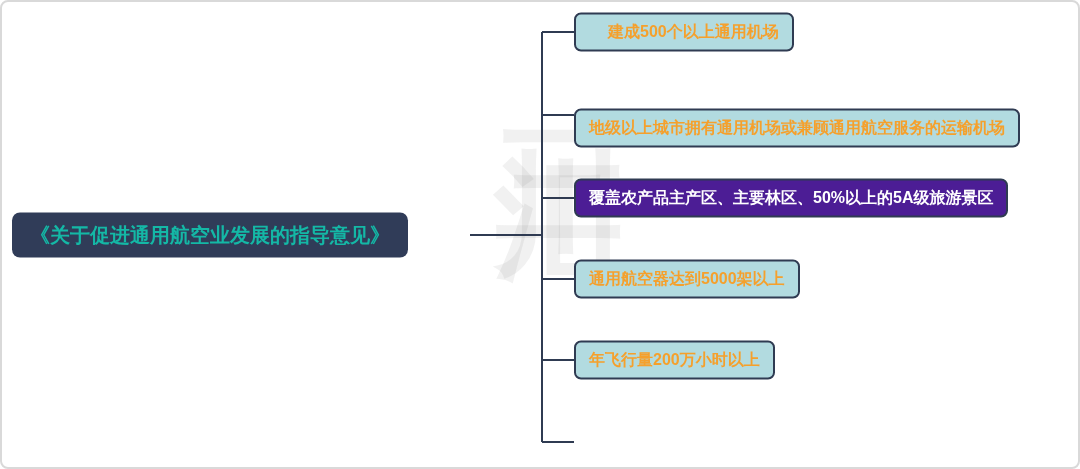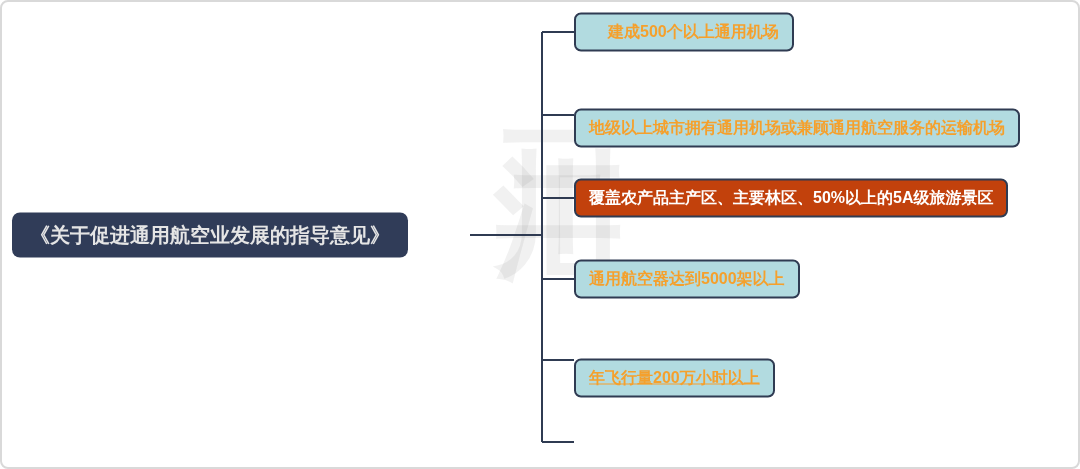--- a/index.html
+++ b/index.html
@@ -42,45 +42,45 @@
     position: absolute;
     transform: translateY(-50%);
     white-space: nowrap;
     box-sizing: border-box;
     z-index: 2;
   }
   .root-node {
     left: 10px;
     top: 233px;
     background: #303c58;
-    color: #e5e5e5;
+    color: #14b8a6;
     font-size: 20px;
     font-weight: bold;
     padding: 9px 18px;
     border-radius: 8px;
   }
   .branch-node {
     left: 572px;
     background: #b2dbe0;
     border: 2px solid #2f3b52;
     border-radius: 7px;
     color: #f5a02c;
     font-size: 16px;
     font-weight: bold;
     padding: 7px 13px;
   }
   .branch-node.highlight {
-    background: #c2410c;
+    background: #4c1d95;
     color: #ffffff;
   }
   .n1 { top: 30px; padding-left: 32px; }
   .n2 { top: 126px; }
   .n3 { top: 196px; }
   .n4 { top: 277px; }
-  .n5 { top: 376px; text-decoration: underline; }
+  .n5 { top: 358px; }
   .n6 { top: 440px; }
 </style>
 </head>
 <body>
 
 <div class="canvas">
 
   <div class="watermark">三川汇</div>
 
   <svg class="connectors" width="1080" height="469" xmlns="http://www.w3.org/2000/svg">

